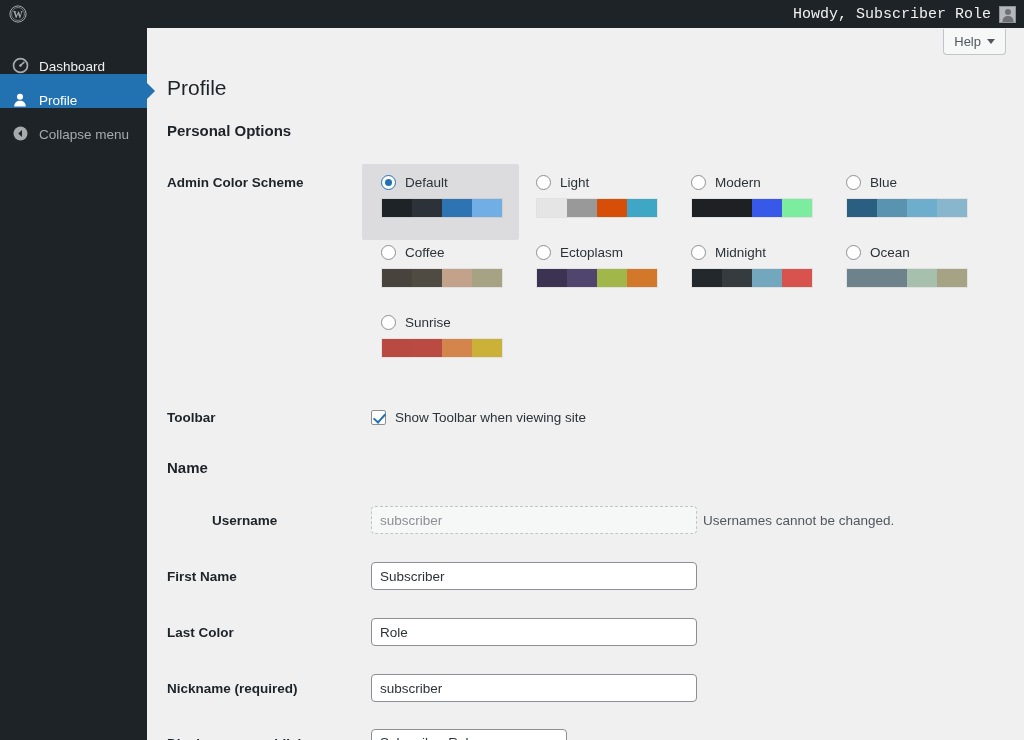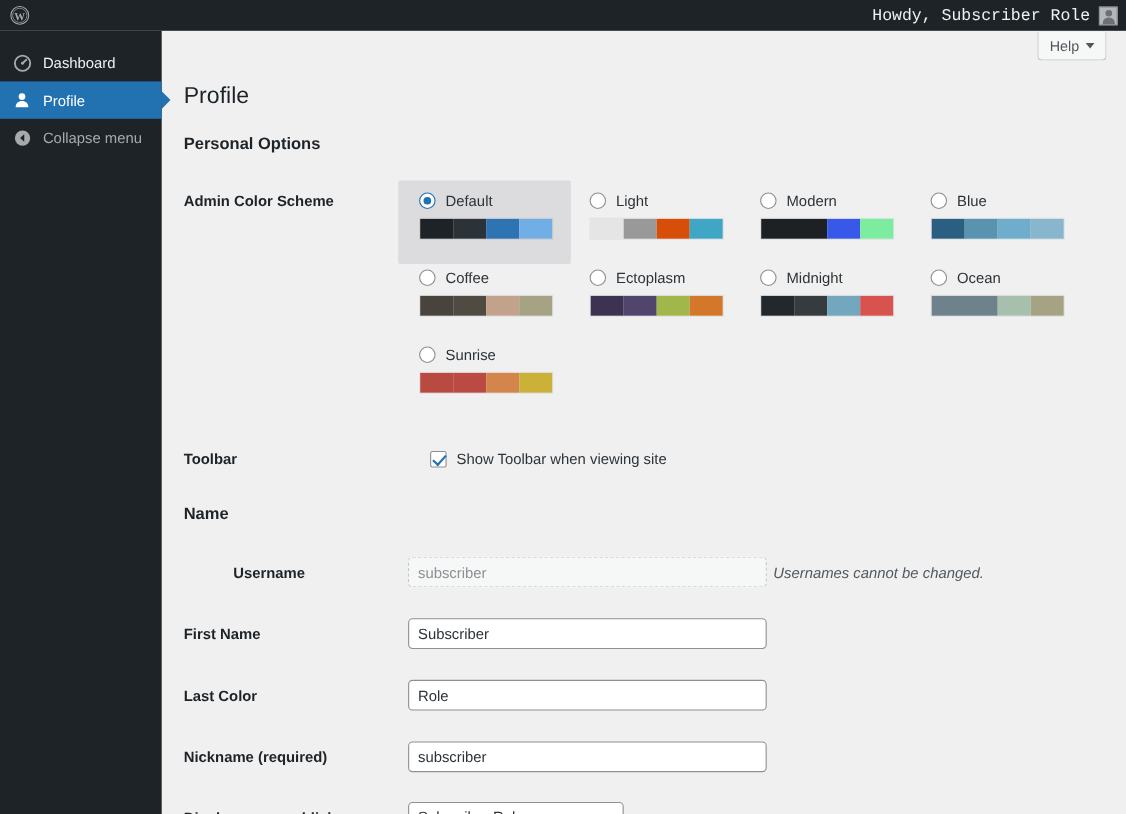--- a/index.html
+++ b/index.html
@@ -55,21 +55,21 @@
 
   
   #sidebar {
     position: absolute; top: 28px; left: 0;
     width: 147px; height: 712px;
     background: #1d2327;
     z-index: 40;
   }
   .menu-item {
     position: relative;
-    display: flex; align-items: center;
+    display: flex; align-items: flex-end;
     height: 34px;
     padding-left: 10px;
     color: #f0f0f1;
     font-size: 13.5px;
     text-decoration: none;
     cursor: pointer;
   }
   .menu-item .mi-ic {
     width: 20px; margin-right: 9px;
     display: flex; align-items: center; justify-content: center;
@@ -171,21 +171,21 @@
   }
   .scheme-name { font-size: 13.5px; color: #2c3338; }
   .palette {
     display: flex; margin-top: 7px;
     width: 122px; height: 20px;
     border: 1px solid rgba(0,0,0,0.06);
   }
   .palette span { flex: 1 1 0; display: block; }
 
   
-  #toolbar-row { position: absolute; left: 224px; top: 382px; display:flex; align-items:center; gap: 9px; margin-left: 20px; }
+  #toolbar-row { position: absolute; left: 224px; top: 382px; display:flex; align-items:center; gap: 9px; }
   .cbox {
     width: 15px; height: 15px;
     border: 1px solid #8c8f94; border-radius: 2px;
     background: #fff; position: relative; flex: 0 0 auto;
   }
   .cbox.on::after {
     content: "";
     position: absolute; left: 4px; top: 0px;
     width: 5px; height: 10px;
     border: solid #2271b1;
@@ -431,21 +431,21 @@
   <div class="row-label" style="top:382px;">Toolbar</div>
   <div id="toolbar-row">
     <span class="cbox on"></span>
     <span class="ttext">Show Toolbar when viewing site</span>
   </div>
 
   <div class="section-h2" id="h2-name">Name</div>
 
   <div class="row-label" style="top:485px;margin-left:45px;">Username</div>
   <input class="field disabled" style="top: 478px;" readonly="" disabled="" value="subscriber">
-  <div class="field-note" style="left:556px; top:485px;font-style:italic;">Usernames cannot be changed.</div>
+  <div class="field-note" style="left:556px; top:485px;">Usernames cannot be changed.</div>
 
   <div class="row-label" style="top:541px;">First Name</div>
   <input class="field" style="top: 534px;" value="Subscriber">
 
   <div class="row-label" style="top:597px;">Last Color</div>
   <input class="field" style="top: 590px;" value="Role">
 
   <div class="row-label" style="top:653px;">Nickname (required)</div>
   <input class="field" style="top: 646px;" value="subscriber">
 

